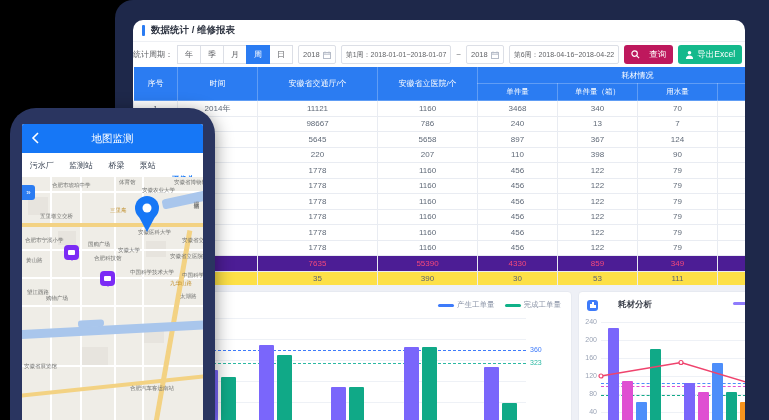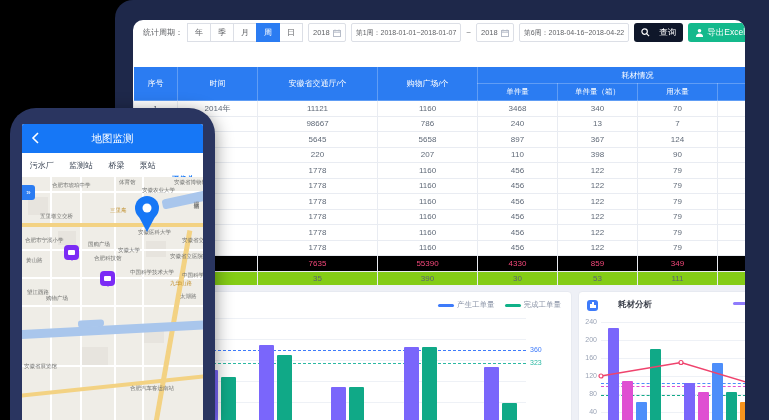--- a/index.html
+++ b/index.html
@@ -5,37 +5,37 @@
   html,body{margin:0;padding:0;background:#000;}
   #app{position:relative;width:769px;height:420px;overflow:hidden;background:#000;
        font-family:"Liberation Sans","DejaVu Sans",sans-serif;}
   .backdrop{position:absolute;left:115px;top:0;width:654px;height:420px;background:#1e284a;border-radius:18px 0 0 0;}
   
   .window{position:absolute;left:133px;top:20px;width:612px;height:400px;background:#fff;
           border-radius:10px 10px 0 0;overflow:hidden;}
   .crumbbar{height:21px;display:flex;align-items:center;border-bottom:1px solid #eef0f4;padding-left:9px;}
   .accent{width:3px;height:11px;background:#2b7cf2;margin-right:6px;border-radius:1px;}
   .crumbtext{font-size:9.5px;color:#2f3542;font-weight:bold;}
-  .filterbar{height:25px;display:flex;align-items:center;padding-left:10px;gap:5px;font-size:8px;color:#606266;white-space:nowrap;}
+  .filterbar{height:25px;display:flex;align-items:center;gap:5px;font-size:8px;color:#606266;white-space:nowrap;}
   .seg{display:flex;}
   .seg-item{width:22px;height:17px;line-height:17px;text-align:center;border:1px solid #dcdfe6;margin-left:-1px;color:#606266;cursor:pointer;background:#fff;}
   .seg-item.active{background:#2b7cf2;color:#fff;border-color:#2b7cf2;position:relative;z-index:1;}
   .selbox{height:17px;border:1px solid #dcdfe6;border-radius:2px;display:flex;align-items:center;padding:0 4px;gap:3px;font-size:7.5px;color:#606266;background:#fff;}
   .rangebox{height:17px;border:1px solid #dcdfe6;border-radius:2px;display:flex;align-items:center;padding:0 4px;font-size:7px;color:#606266;background:#fff;}
   .btn{height:19px;border:none;border-radius:3px;color:#fff;display:flex;align-items:center;padding:0 7px;gap:3px;font-size:8.5px;cursor:pointer;}
-  .btn.query{background:#0f172a;gap:9px;}
+  .btn.query{background:#be185d;gap:9px;}
   .btn.export{background:#14b98c;}
   
   .tablewrap{position:absolute;left:0;top:46px;width:680px;height:239px;overflow:hidden;}
   table{border-collapse:collapse;table-layout:fixed;width:664px;}
   thead th{background:#2b7cf2;color:#fff;font-weight:normal;border:1px solid rgba(255,255,255,.25);height:16px;font-size:8px;padding:0;}
   thead th.sub{font-size:7.5px;}
   tbody td{height:14.5px;border:1px solid #e9ecf2;text-align:center;color:#606a78;font-size:8px;padding:0;}
-  tr.total-row td{color:#f5487b;background:#000000;}
-  tr.avg-row td{background:#84cc16;color:#5a6372;}
+  tr.total-row td{color:#f5487b;background:#4c1d95;}
+  tr.avg-row td{background:#fde047;color:#5a6372;}
   
   .chartsrow{position:absolute;left:0;top:265px;right:0;bottom:0;background:#eef0f6;}
   .card{position:absolute;top:6px;background:#fff;border:1px solid #e7eaf1;border-radius:4px;overflow:hidden;}
   .card.leftc{left:8px;width:429px;height:200px;}
   .card.rightc{left:445px;width:172px;height:200px;}
   .legend{position:absolute;top:8px;right:10px;display:flex;gap:10px;font-size:7.5px;color:#8a93a6;align-items:center;z-index:2;}
   .legend .item{display:flex;align-items:center;gap:3px;}
   .legend .dash{width:16px;height:3px;border-radius:2px;}
   .plot{position:absolute;left:6px;top:24px;right:6px;height:160px;}
   .gridline{position:absolute;left:0;height:1px;background:#eef1f6;}
@@ -71,20 +71,24 @@
   .allbtn{position:absolute;right:8px;bottom:4px;width:34px;height:34px;border-radius:50%;background:#fff;
           box-shadow:0 1px 5px rgba(0,0,0,.25);display:flex;align-items:center;justify-content:center;font-size:9px;color:#444;cursor:pointer;margin-top:26px;}
 </style>
 </head>
 <body>
 
 <div id="app">
   <div class="backdrop"></div>
 
   <div class="window">
+    <div class="crumbbar">
+      <span class="accent"></span>
+      <span class="crumbtext">数据统计 / 维修报表</span>
+    </div>
 
     <div class="filterbar">
       <span>统计周期：</span>
       <span class="seg" id="seg">
           <span class="seg-item">年</span>
           <span class="seg-item">季</span>
           <span class="seg-item">月</span>
           <span class="seg-item active">周</span>
           <span class="seg-item">日</span>
         </span>
@@ -139,21 +143,21 @@
           <col style="width:80px">
             <col style="width:80px">
             <col style="width:80px">
             <col style="width:80px">
         </colgroup>
         <thead id="thead">
             <tr>
               <th rowspan="2">序号</th>
               <th rowspan="2">时间</th>
               <th rowspan="2">安徽省交通厅/个</th>
-              <th rowspan="2">购物广场/个</th>
+              <th rowspan="2">安徽省立医院/个</th>
               <th colspan="4">耗材情况</th>
             </tr>
             <tr>
               <th class="sub">单件量</th>
               <th class="sub">单件量（箱）</th>
               <th class="sub">用水量</th>
               <th class="sub">水量</th>
             </tr>
           </thead>
         <tbody id="tbody">

